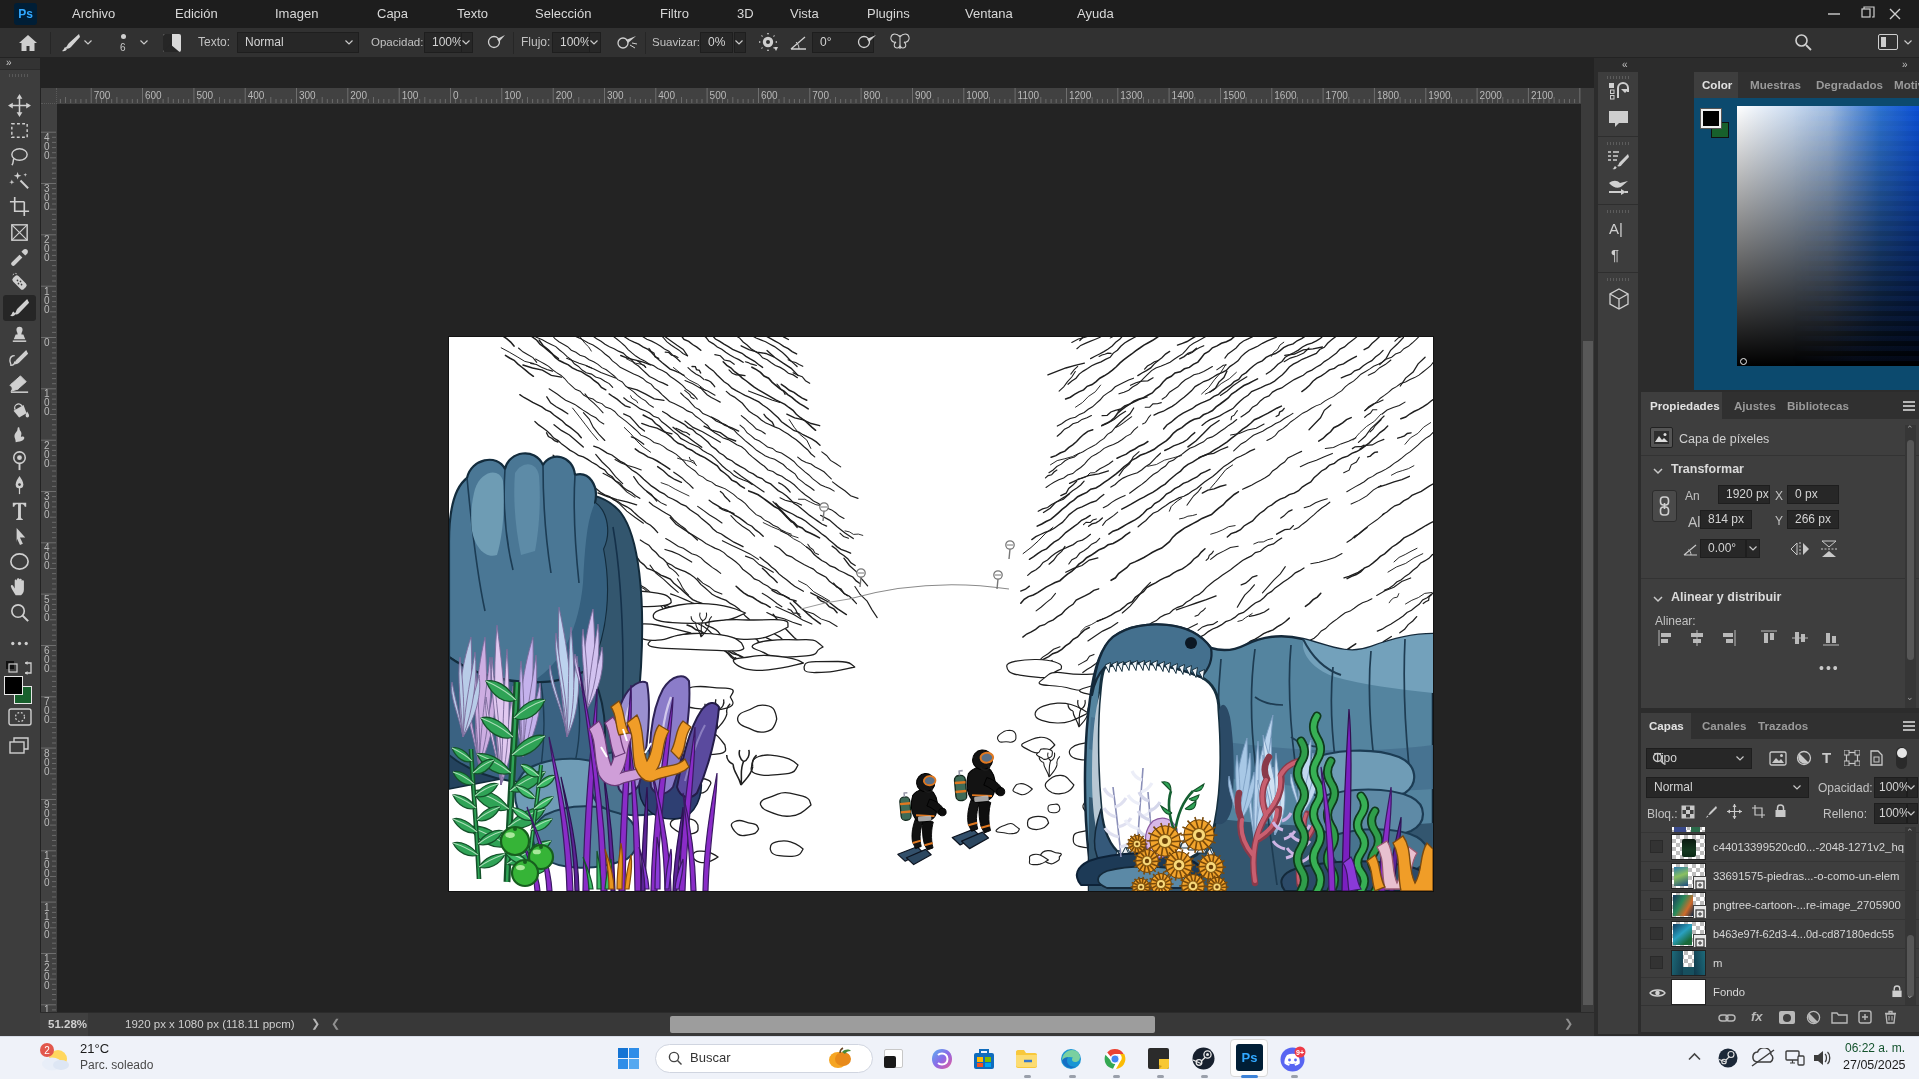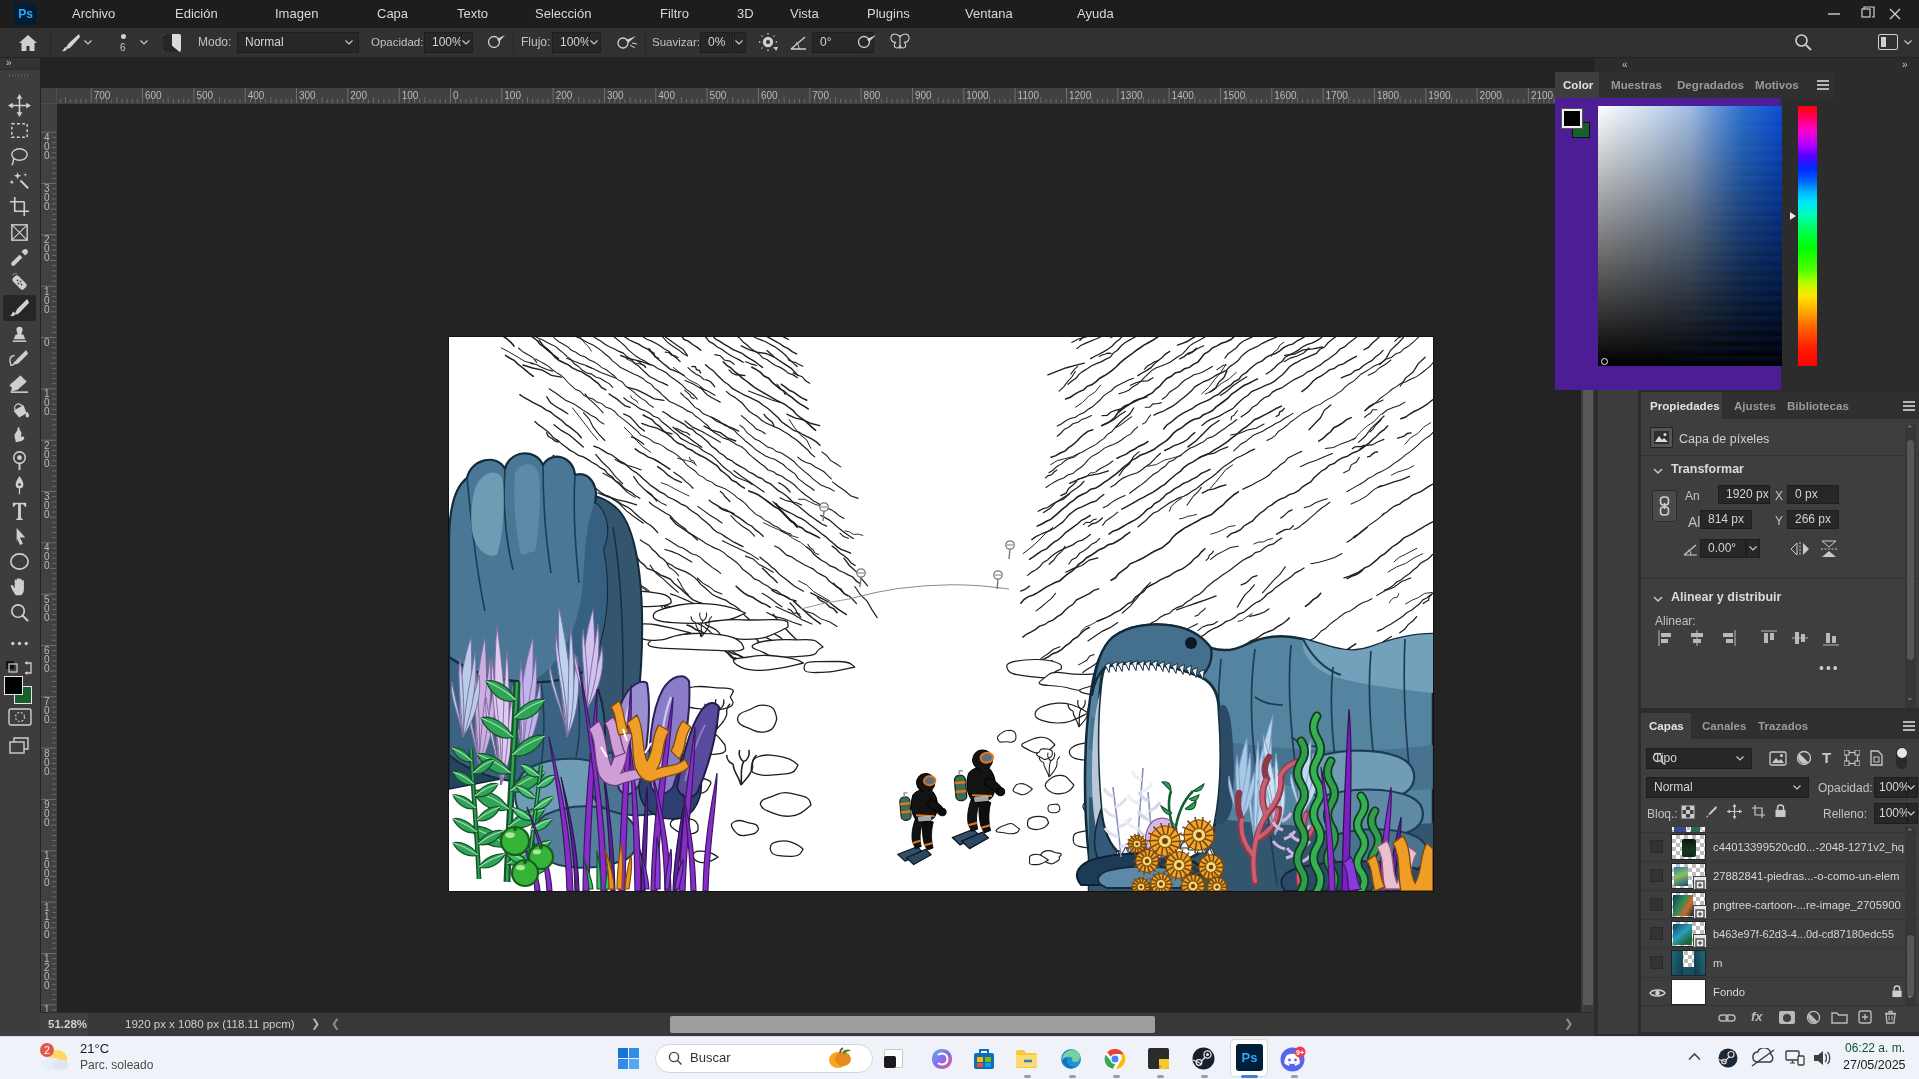--- a/index.html
+++ b/index.html
@@ -1550,21 +1550,21 @@
       <div class="abs" style="left:13px;top:152px;width:22px;height:3px;background:repeating-linear-gradient(90deg,#5c5c5c 0,#5c5c5c 1px,transparent 1px,transparent 3px)"></div>
       <div class="t" style="left:15px;top:162px;font-size:15px;color:#cfcfcf">A|</div>
       <div class="t" style="left:17px;top:188px;font-size:15px;color:#cfcfcf">¶</div>
       <div class="abs" style="left:4px;top:214px;width:40px;height:1px;background:#2e2e2e"></div>
       <div class="abs" style="left:13px;top:220px;width:22px;height:3px;background:repeating-linear-gradient(90deg,#5c5c5c 0,#5c5c5c 1px,transparent 1px,transparent 3px)"></div>
       <svg class="abs" style="left:14px;top:230px" width="22" height="22" viewBox="0 0 22 22">
         <path d="M11,1L20,6v10l-9,5L2,16V6Z" fill="none" stroke="#cfcfcf" stroke-width="1.3"></path>
         <path d="M2,6l9,5l9-5M11,11v10" fill="none" stroke="#cfcfcf" stroke-width="1.3"></path>
       </svg>
     </div>
-    <div class="abs" style="left:1555px;top:72px;width:226px;height:318px;background:#4c1d95">
+    <div class="abs" style="left:1694px;top:72px;width:226px;height:318px;background:#0c4a6e">
       <div class="abs" style="left:0;top:0;width:278px;height:26px;background:#303030"></div>
       <div class="abs" style="left:0;top:0;width:44px;height:26px;background:#3e3e3e"></div>
       <div class="t" style="left:8px;top:6px;font-size:11.6px;font-weight:bold;color:#e2e2e2">Color</div>
       <div class="t" style="left:56px;top:6px;font-size:11.6px;font-weight:bold;color:#9a9a9a">Muestras</div>
       <div class="t" style="left:122px;top:6px;font-size:11.6px;font-weight:bold;color:#9a9a9a">Degradados</div>
       <div class="t" style="left:200px;top:6px;font-size:11.6px;font-weight:bold;color:#9a9a9a">Motivos</div>
       <div class="abs" style="left:262px;top:8px;width:12px;height:2px;background:#b5b5b5;box-shadow:0 4px #b5b5b5,0 8px #b5b5b5"></div>
       <div class="abs" style="left:17px;top:50px;width:18px;height:16px;background:#17602c;border:1px solid #111"></div>
       <div class="abs" style="left:7px;top:37px;width:20px;height:19px;background:#000;border:2px solid #f0f0f0;outline:1px solid #555"></div>
       <div class="abs" style="left:43px;top:34px;width:184px;height:260px;background:linear-gradient(to bottom,rgba(0,0,0,0) 0%,#000 100%),linear-gradient(to right,#ffffff 0%,#a8c4e8 50%,#2f77d8 78%,#0a50dc 100%)"></div>
@@ -1757,21 +1757,21 @@
         <div class="t" style="left:72px;top:14px;font-size:11.3px;color:#d6d6d6;">c44013399520cd0...-2048-1271v2_hq</div>
         <div class="abs" style="left:0;top:34px;width:278px;height:1px;background:#353535"></div>
         <div class="abs" style="left:9px;top:42px;width:13px;height:13px;background:#333;border:1px solid #2a2a2a"></div>
         <div class="abs" style="left:31px;top:37px;width:33px;height:24px;background-image:linear-gradient(45deg,#bdbdbd 25%,transparent 25%,transparent 75%,#bdbdbd 75%),linear-gradient(45deg,#bdbdbd 25%,transparent 25%,transparent 75%,#bdbdbd 75%);background-size:8px 8px;background-position:0 0,4px 4px;background-color:#fff;outline:1px solid #222">
           <div class="abs" style="left:2px;top:3px;width:14px;height:19px;background:linear-gradient(160deg,#2a7ab0,#8ac060 45%,#1a4a80)"></div>
           <div class="abs" style="right:-2px;bottom:-2px;width:14px;height:14px;background:#e8e8e8;border:1px solid #444"><svg width="12" height="12" viewBox="0 0 12 12">
               <rect x="2" y="2" width="8" height="8" fill="none" stroke="#333" stroke-width="1.2"></rect>
               <path d="M4,6h4M6,4v4" stroke="#333"></path>
             </svg></div>
         </div>
-        <div class="t" style="left:72px;top:43px;font-size:11.3px;color:#d6d6d6;">27882841-piedras...-o-como-un-elem</div>
+        <div class="t" style="left:72px;top:43px;font-size:11.3px;color:#d6d6d6;">33691575-piedras...-o-como-un-elem</div>
         <div class="abs" style="left:0;top:63px;width:278px;height:1px;background:#353535"></div>
         <div class="abs" style="left:9px;top:71px;width:13px;height:13px;background:#333;border:1px solid #2a2a2a"></div>
         <div class="abs" style="left:31px;top:66px;width:33px;height:24px;background-image:linear-gradient(45deg,#bdbdbd 25%,transparent 25%,transparent 75%,#bdbdbd 75%),linear-gradient(45deg,#bdbdbd 25%,transparent 25%,transparent 75%,#bdbdbd 75%);background-size:8px 8px;background-position:0 0,4px 4px;background-color:#fff;outline:1px solid #222">
           <div class="abs" style="left:1px;top:2px;width:20px;height:21px;background:linear-gradient(120deg,#13355c,#2a8a5a 40%,#d06a2a 70%,#0a2a4a)"></div>
           <div class="abs" style="right:-2px;bottom:-2px;width:14px;height:14px;background:#e8e8e8;border:1px solid #444"><svg width="12" height="12" viewBox="0 0 12 12">
               <rect x="2" y="2" width="8" height="8" fill="none" stroke="#333" stroke-width="1.2"></rect>
               <path d="M4,6h4M6,4v4" stroke="#333"></path>
             </svg></div>
         </div>
         <div class="t" style="left:72px;top:72px;font-size:11.3px;color:#d6d6d6;">pngtree-cartoon-...re-image_2705900</div>
@@ -1868,21 +1868,21 @@
       </svg>
       <div class="abs" style="left:121px;top:6px;width:5px;height:5px;border-radius:50%;background:#d0d0d0"></div>
       <div class="t" style="left:120px;top:14px;font-size:10px;color:#c9c9c9">6</div>
       <svg class="abs" style="left:140px;top:12px" width="8" height="5" viewBox="0 0 8 5">
         <path d="M0.5,0.5L4,4L7.5,0.5" stroke="#c9c9c9" stroke-width="1.2" fill="none"></path>
       </svg>
       <div class="abs" style="left:163px;top:6px;width:18px;height:18px;background:#d9d9d9;border-radius:2px;overflow:hidden">
         <div class="abs" style="left:0;top:0;width:9px;height:18px;background:#262626"></div>
         <div class="abs" style="left:7px;top:10px;width:14px;height:10px;background:#262626;transform:rotate(40deg);transform-origin:0 0"></div>
       </div>
-      <div class="t lbl" style="left:198px;top:7px">Modo:</div>
+      <div class="t lbl" style="left:198px;top:7px">Texto:</div>
       <div class="box" style="left:237px;top:4px;width:122px;height:21px">Normal</div>
       <svg class="abs" style="left:345px;top:12px" width="8" height="5" viewBox="0 0 8 5">
         <path d="M0.5,0.5L4,4L7.5,0.5" stroke="#c9c9c9" stroke-width="1.2" fill="none"></path>
       </svg>
       <div class="t" style="left:371px;top:8px;font-size:11.5px;color:#c2c2c2">Opacidad:</div>
       <div class="box" style="left:424px;top:4px;width:38px;height:21px">100%</div>
       <div class="box" style="left:461px;top:4px;width:12px;height:21px"></div>
       <svg class="abs" style="left:462px;top:12px" width="8" height="5" viewBox="0 0 8 5">
         <path d="M0.5,0.5L4,4L7.5,0.5" stroke="#c9c9c9" stroke-width="1.2" fill="none"></path>
       </svg>

